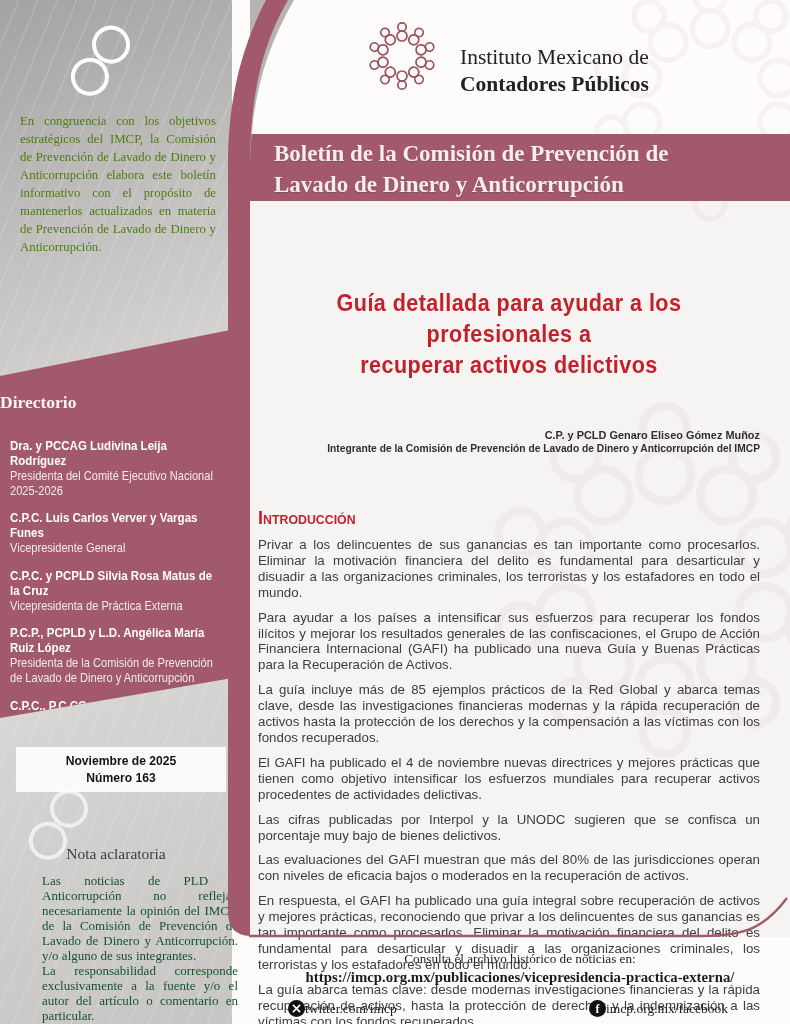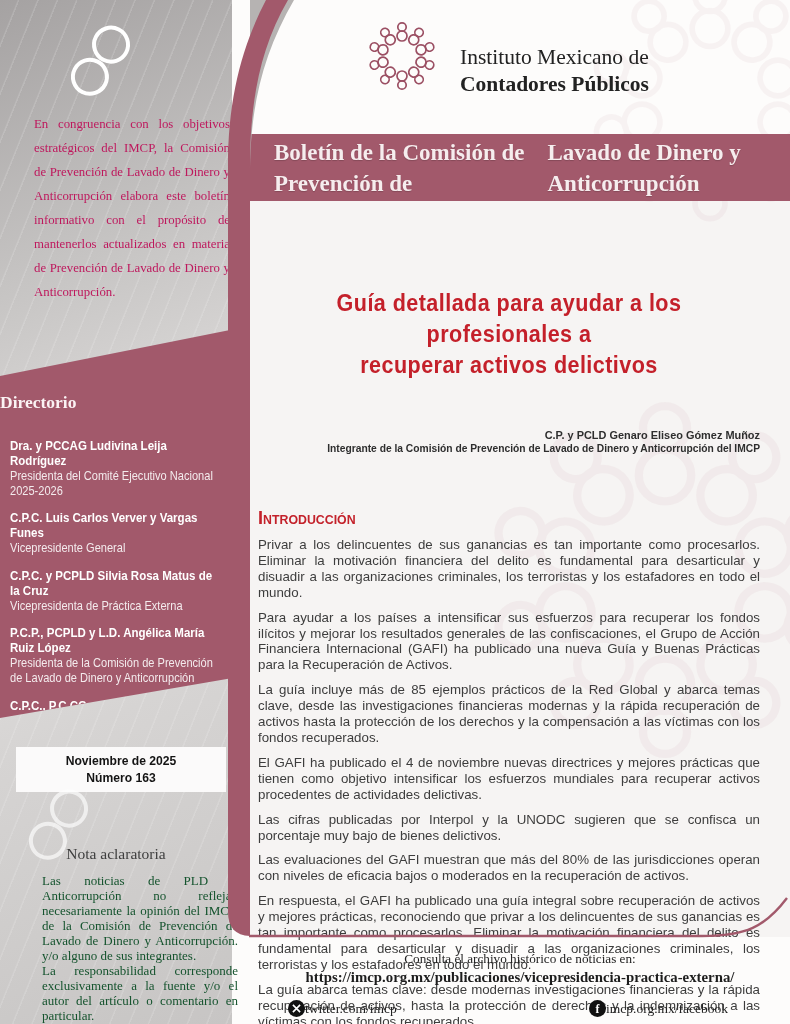--- a/index.html
+++ b/index.html
@@ -3,23 +3,23 @@
 <meta charset="utf-8">
 <style>
   html,body{margin:0;padding:0;}
   .page{position:relative;width:790px;height:1024px;overflow:hidden;background:#fdfcfb;
         font-family:"Liberation Sans",sans-serif;}
   
   .sidebar{position:absolute;left:0;top:0;width:232px;height:1024px;
     background:linear-gradient(158deg,#a5a2a2 0%,#c6c4c3 26%,#e3e1e0 50%,#d6d4d3 68%,#c7c5c4 100%);}
   .sidebar::after{content:"";position:absolute;inset:0;opacity:.22;pointer-events:none;
     background:repeating-linear-gradient(112deg,rgba(255,255,255,0) 0 16px,rgba(255,255,255,.65) 17px 18px);}
-  .side-intro{position:absolute;left:34px;top:112px;width:196px;z-index:3;
-    font-family:"Liberation Serif",serif;font-size:12.8px;line-height:24px;
-    text-align:justify;color:#be185d;}
+  .side-intro{position:absolute;left:20px;top:112px;width:196px;z-index:3;
+    font-family:"Liberation Serif",serif;font-size:12.8px;line-height:18px;
+    text-align:justify;color:#4d7c0f;}
   .dir-block{position:absolute;left:0;top:326px;width:250px;height:392px;z-index:2;
     background:#a2596b;clip-path:polygon(0 50px,250px 0,250px 349px,0 392px);}
   .dir-head{margin:66px 0 26px 0;text-align:left;width:232px;
     font-family:"Liberation Serif",serif;font-weight:bold;font-size:17.5px;color:#fbf3f4;}
   .dir-entry{margin:0 0 13px 10px;width:225px;transform:scaleX(.93);transform-origin:left center;}
   .dir-name{font-size:12.4px;font-weight:bold;color:#ffffff;line-height:15px;}
   .dir-role{font-size:11.9px;color:rgba(255,255,255,.88);line-height:14.6px;}
   .issue-box{position:absolute;left:16px;top:747px;width:210px;height:45px;z-index:3;
     background:#fbfafa;text-align:center;padding-top:6px;box-sizing:border-box;}
   .issue-inner{transform:scaleX(.92);transform-origin:center;
@@ -36,21 +36,21 @@
   
   .frame-svg{position:absolute;left:0;top:0;z-index:4;pointer-events:none;}
   
   .brand{position:absolute;left:360px;top:14px;display:flex;z-index:3;align-items:flex-end;}
   .brand-text{margin-left:16px;padding-top:18px;font-family:"Liberation Serif",serif;
     font-size:21.5px;color:#222;line-height:27px;}
   .brand-text .b2{font-weight:bold;}
   
   .banner{position:absolute;left:250px;top:134px;width:540px;height:67px;z-index:3;
     background:#a2596b;box-sizing:border-box;padding:4px 0 0 24px;display:flex;
-    flex-direction:row;justify-content:center;}
+    flex-direction:column;justify-content:center;}
   .banner div{font-family:"Liberation Serif",serif;font-weight:bold;font-size:23px;
     color:#f6edee;line-height:30.5px;text-shadow:0 1px 1px rgba(0,0,0,.18);}
   
   .main-bg{position:absolute;left:250px;top:201px;width:540px;height:736px;background:#f6f4f3;z-index:1;}
   .main{position:absolute;left:250px;top:201px;width:540px;z-index:3;
     box-sizing:border-box;padding:0 30px 0 8px;}
   .doc-title{margin-top:86px;text-align:center;transform:scaleX(.88);transform-origin:center;
     font-weight:bold;font-size:24.5px;line-height:31px;color:#c4202a;letter-spacing:.5px;}
   .author{margin-top:48px;text-align:right;transform:scaleX(.95);transform-origin:right center;color:#2e2e2e;}
   .author .a1{font-weight:bold;font-size:11.5px;line-height:14px;}

